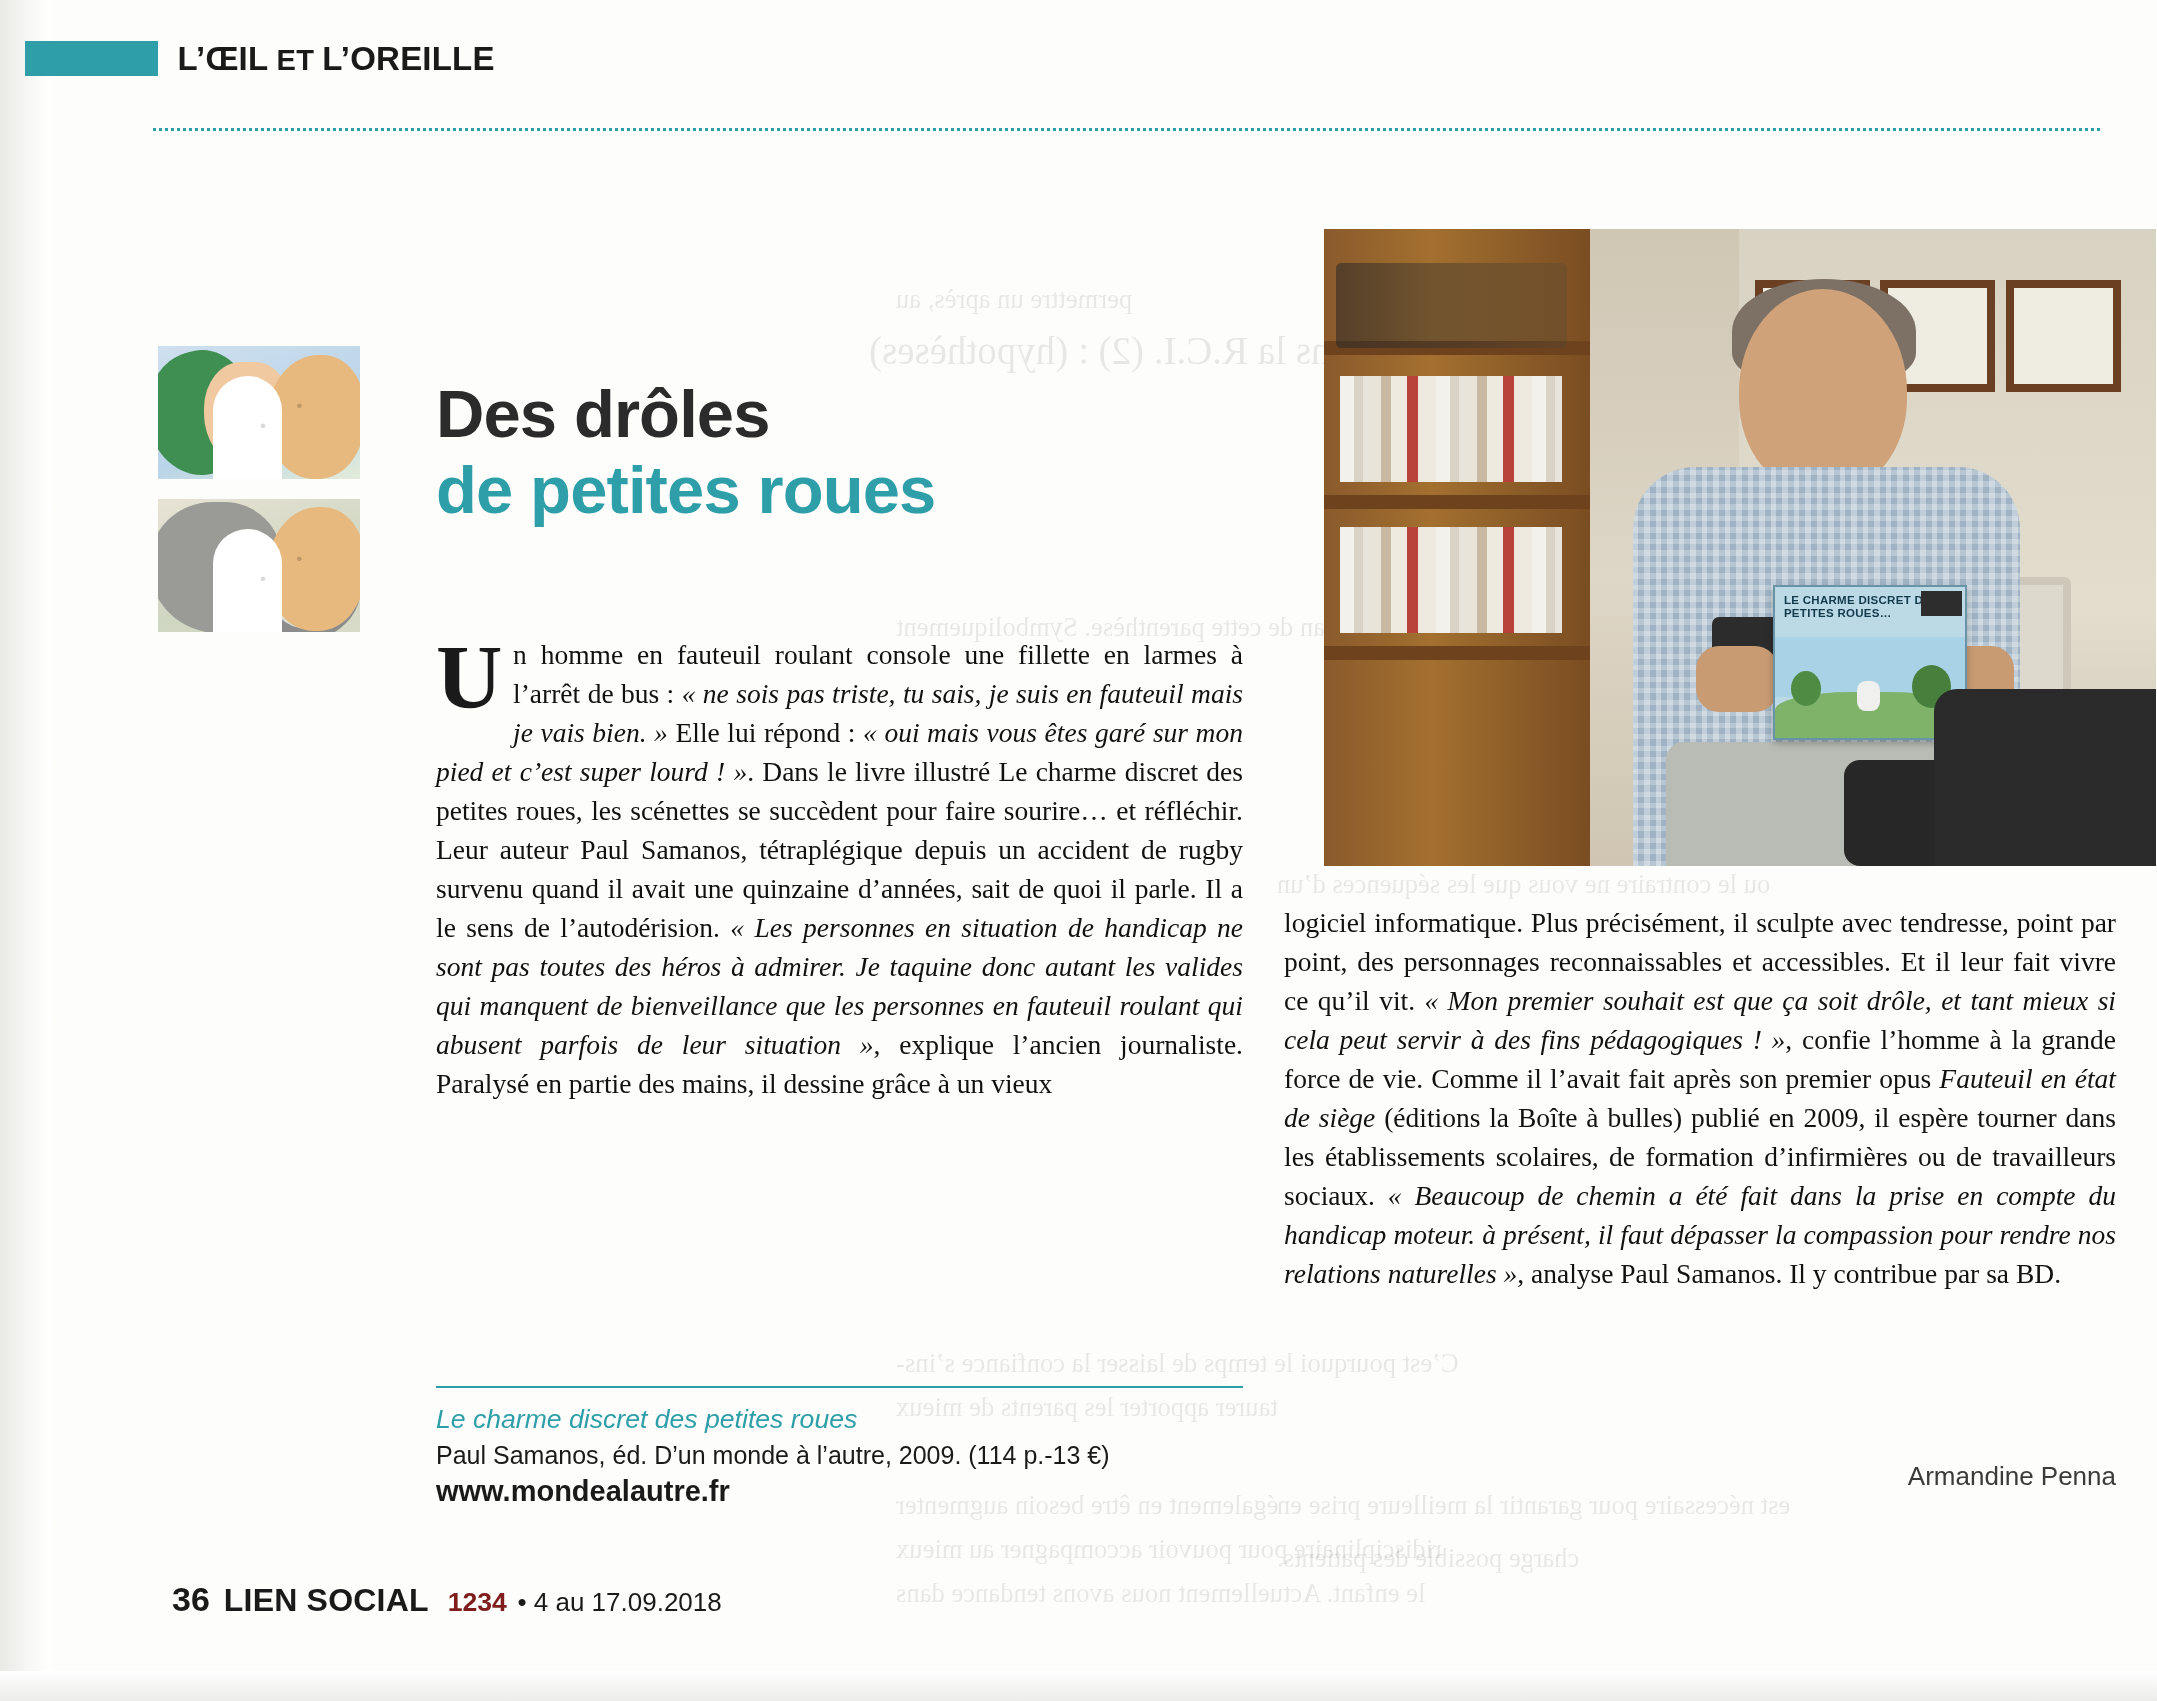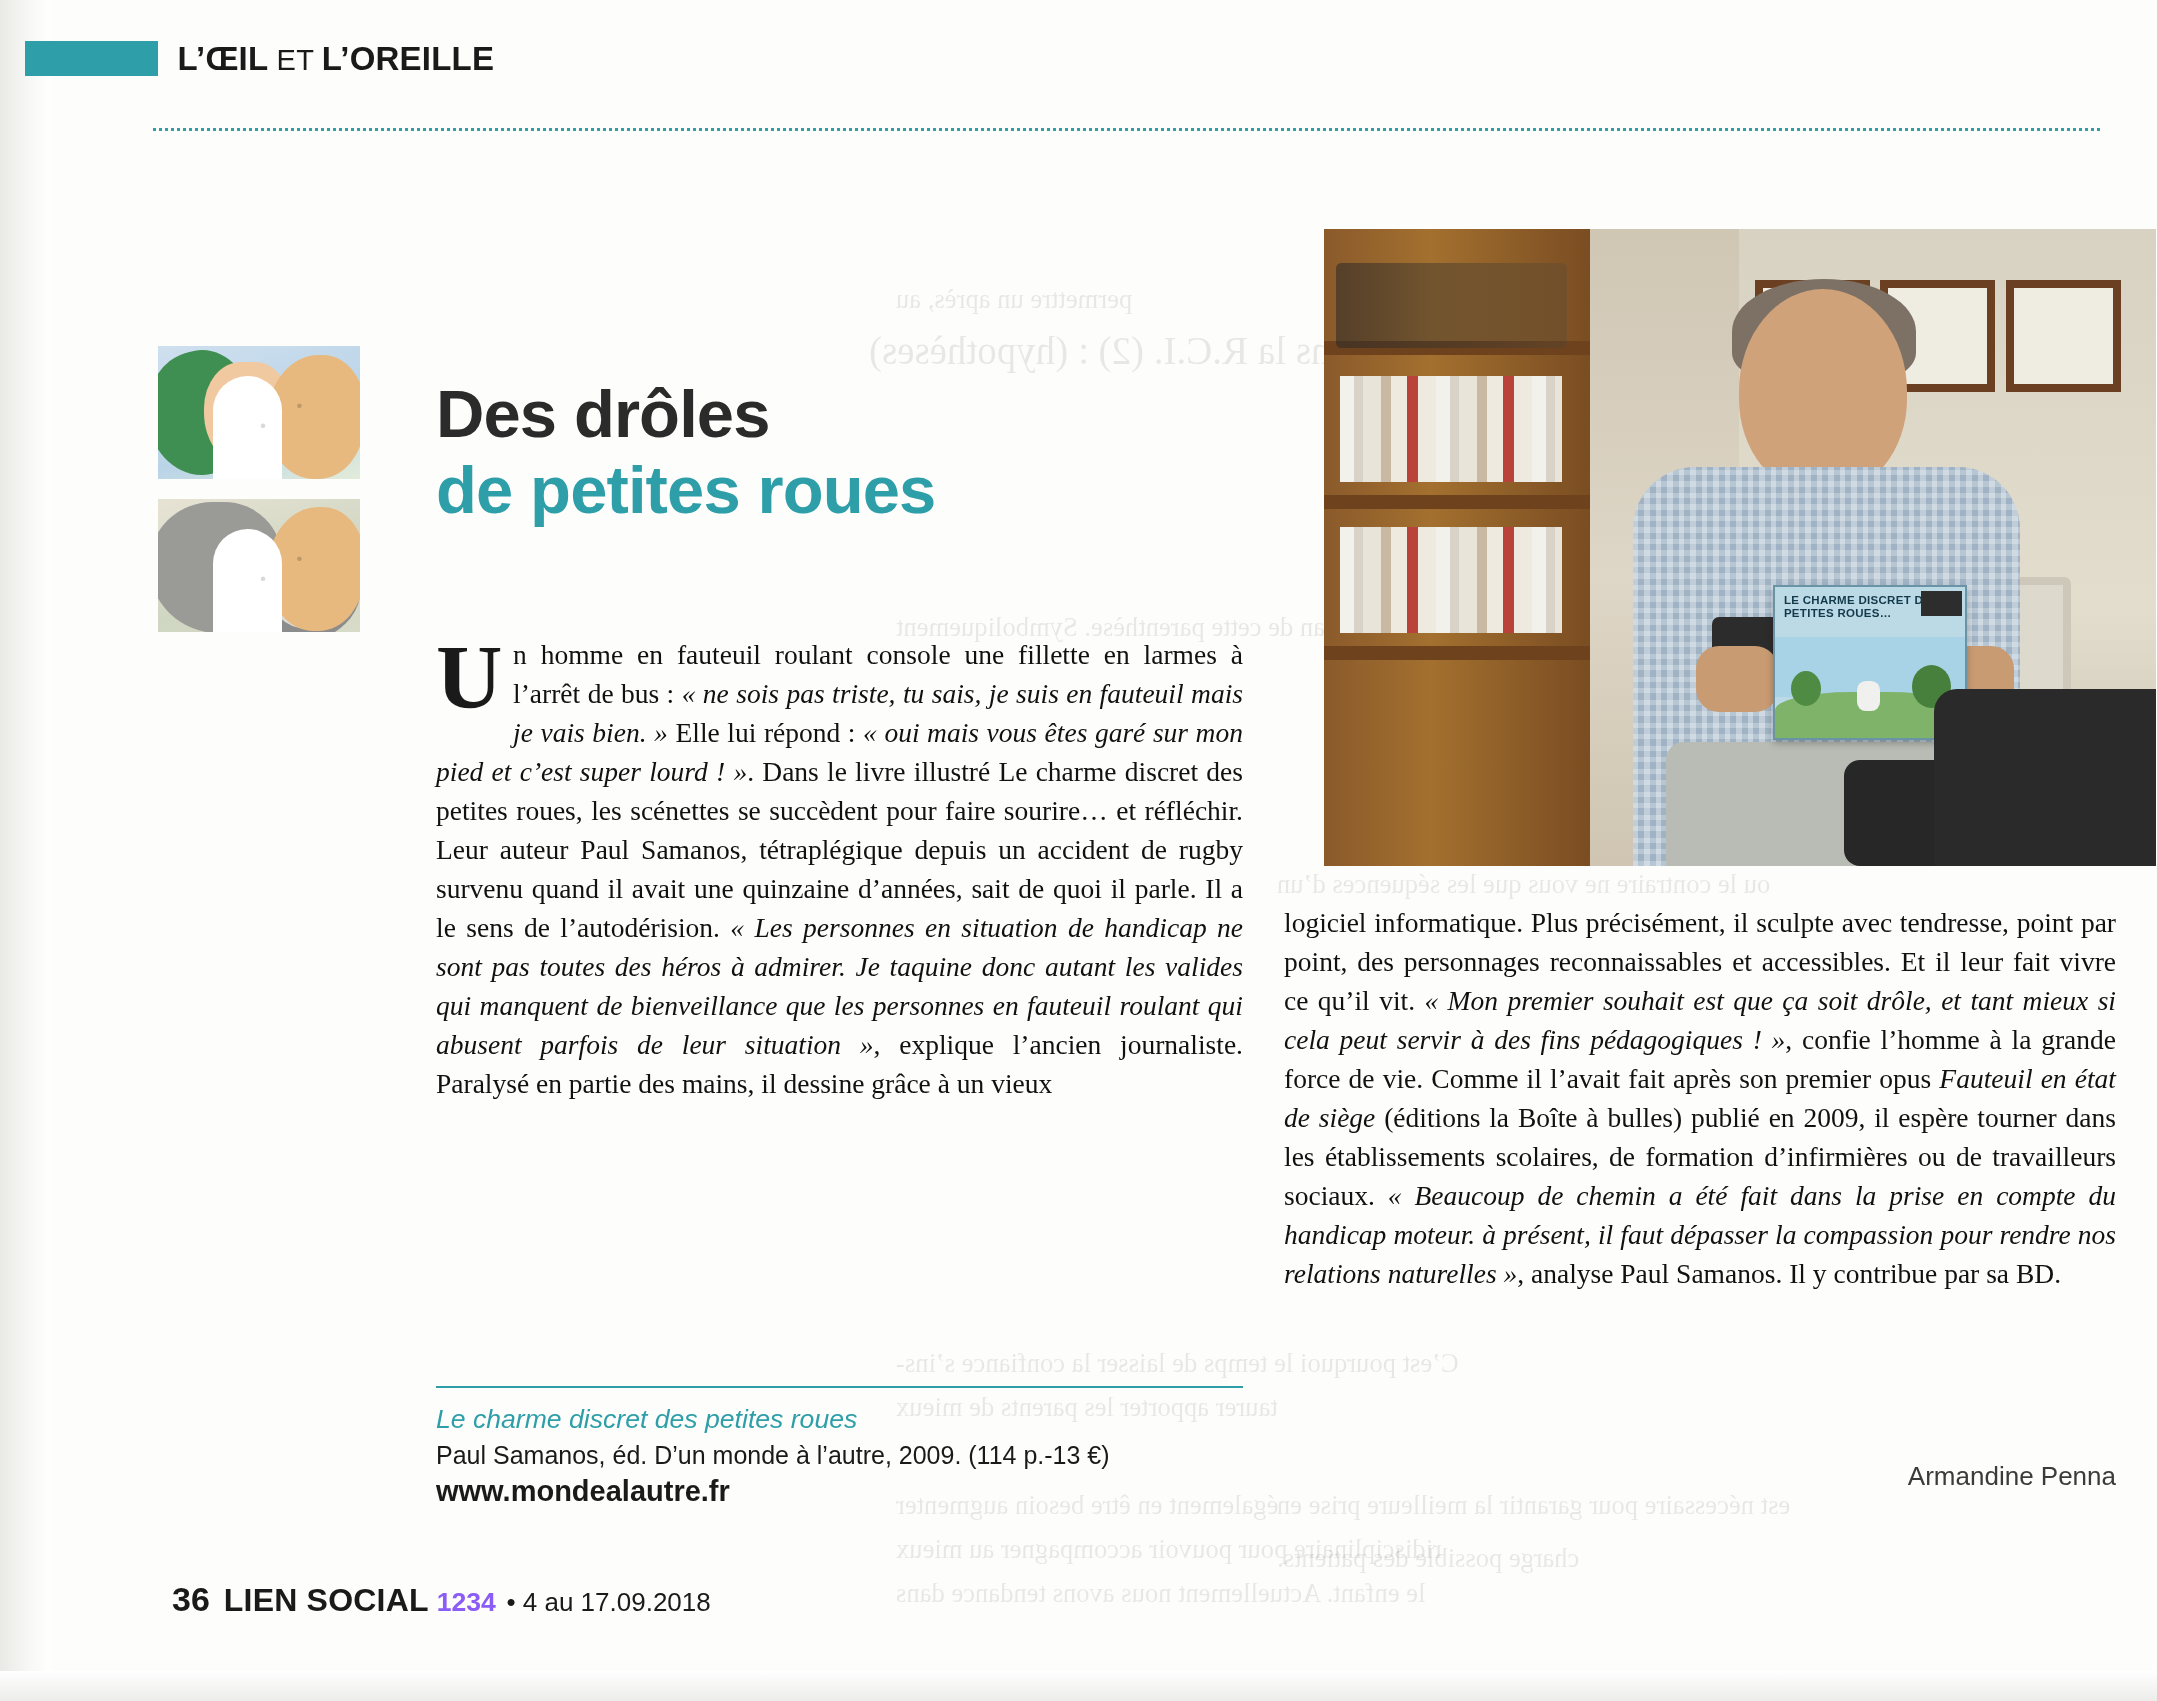--- a/index.html
+++ b/index.html
@@ -53,21 +53,21 @@
   .rubric-title {
     margin-left: 19.5px;
     font-family: "Liberation Sans", sans-serif;
     font-weight: bold;
     font-size: 33px;
     letter-spacing: 0.2px;
     color: #1a1a1a;
     white-space: nowrap;
   }
   .rubric-title .light {
-    font-weight: normal;
+    font-weight: bold;
     font-size: 29px;
   }
   .dotted-rule {
     position: absolute;
     left: 153px;
     right: 57px;
     top: 128px;
     border-top: 3.5px dotted #2e9fa8;
     height: 0;
   }
@@ -355,22 +355,22 @@
   }
   .footer .mag {
     font-size: 32px;
     font-weight: bold;
     color: #1a1a1a;
     letter-spacing: 0.2px;
   }
   .footer .issue {
     font-size: 26.6px;
     font-weight: bold;
-    color: #8b5cf6;
-    margin-left: 8px;
+    color: #7f1d1d;
+    margin-left: 19px;
   }
   .footer .date {
     font-size: 26px;
     color: #1a1a1a;
     margin-left: 10.6px;
   }
 
   
   .ghost {
     position: absolute;

